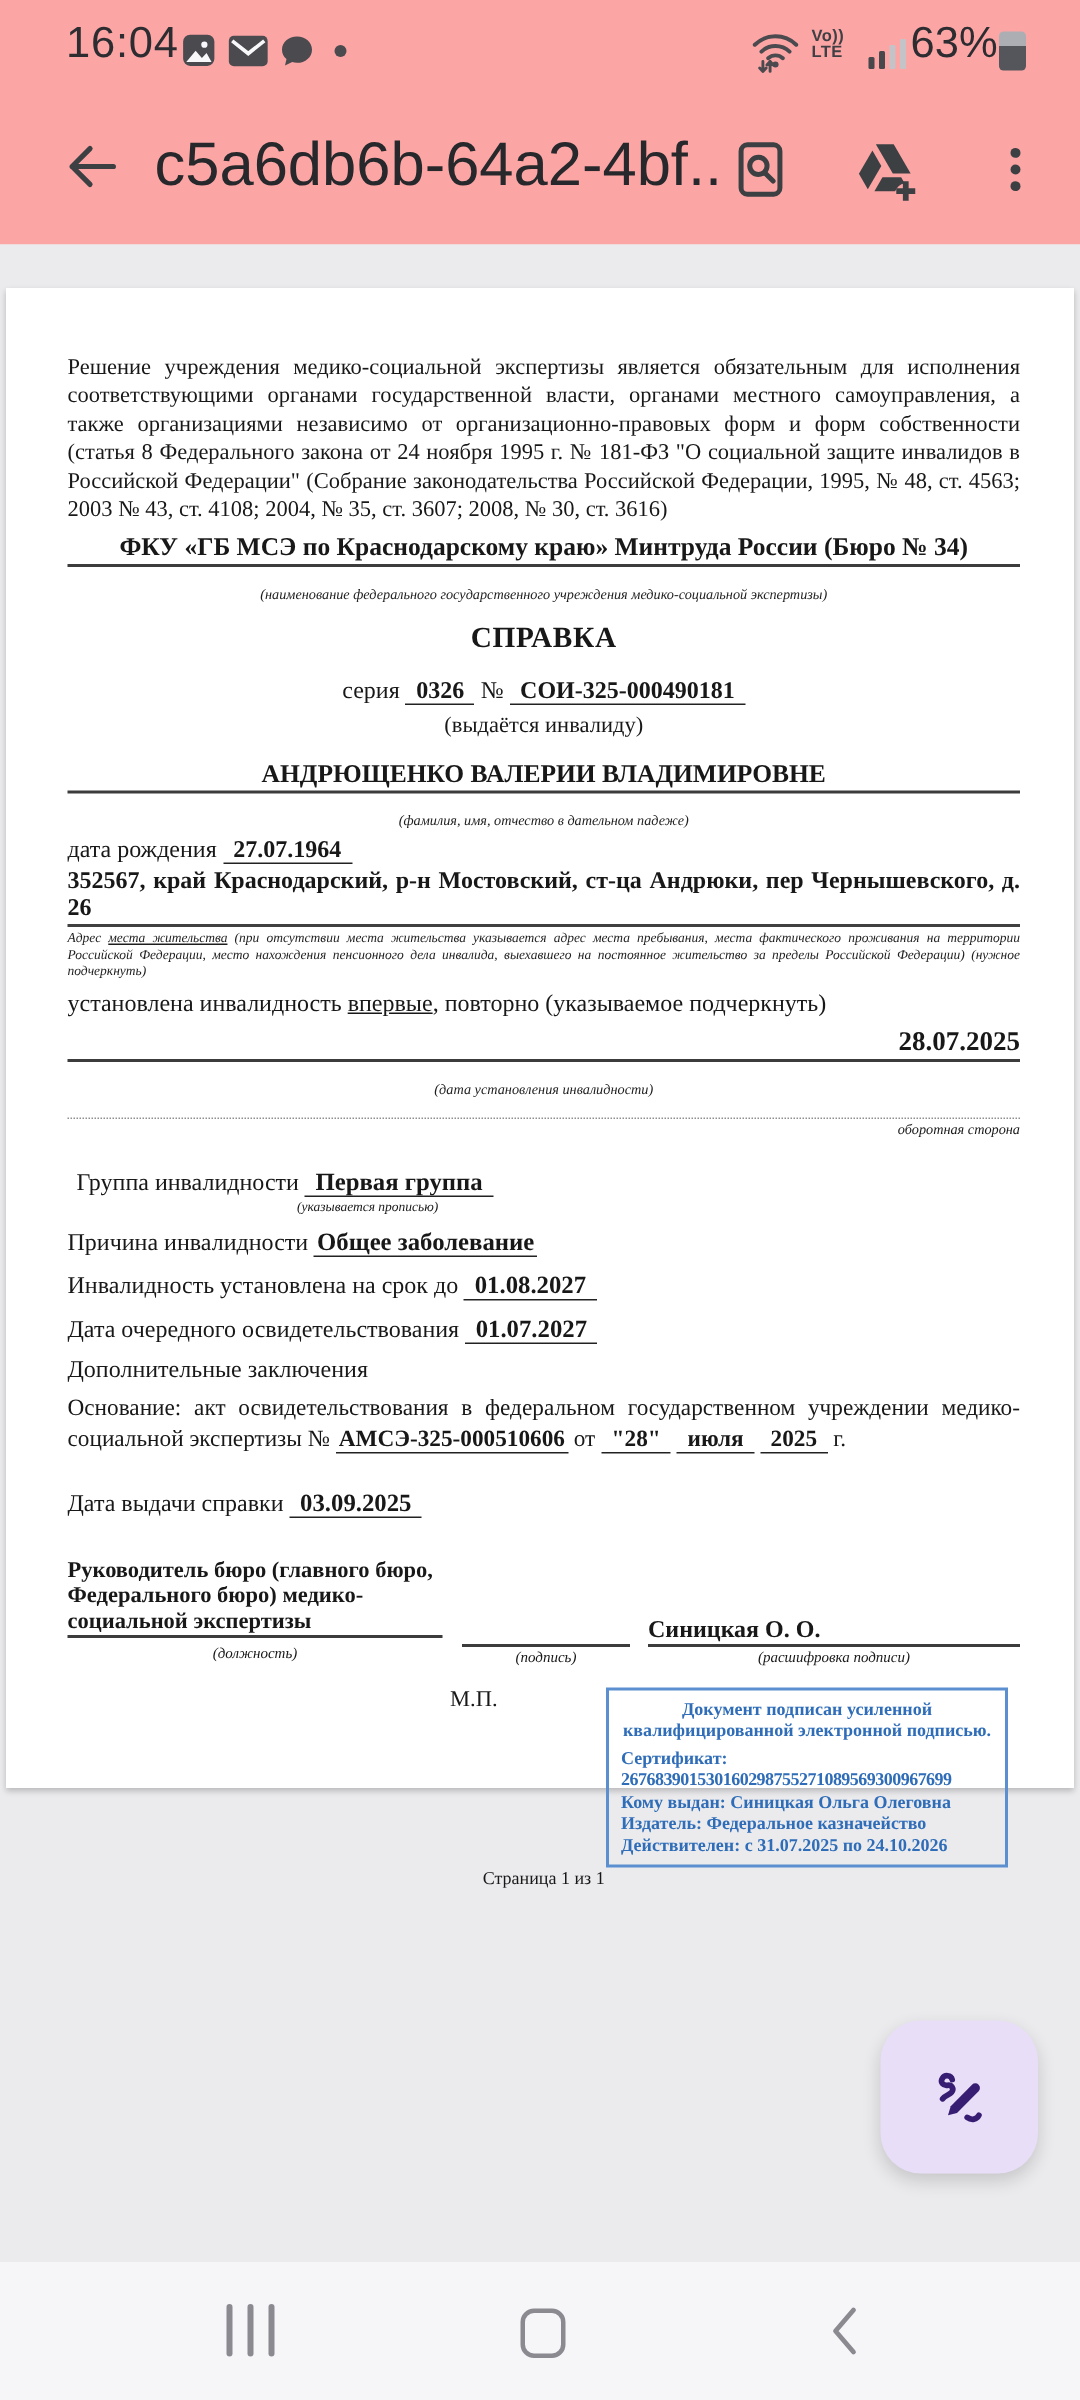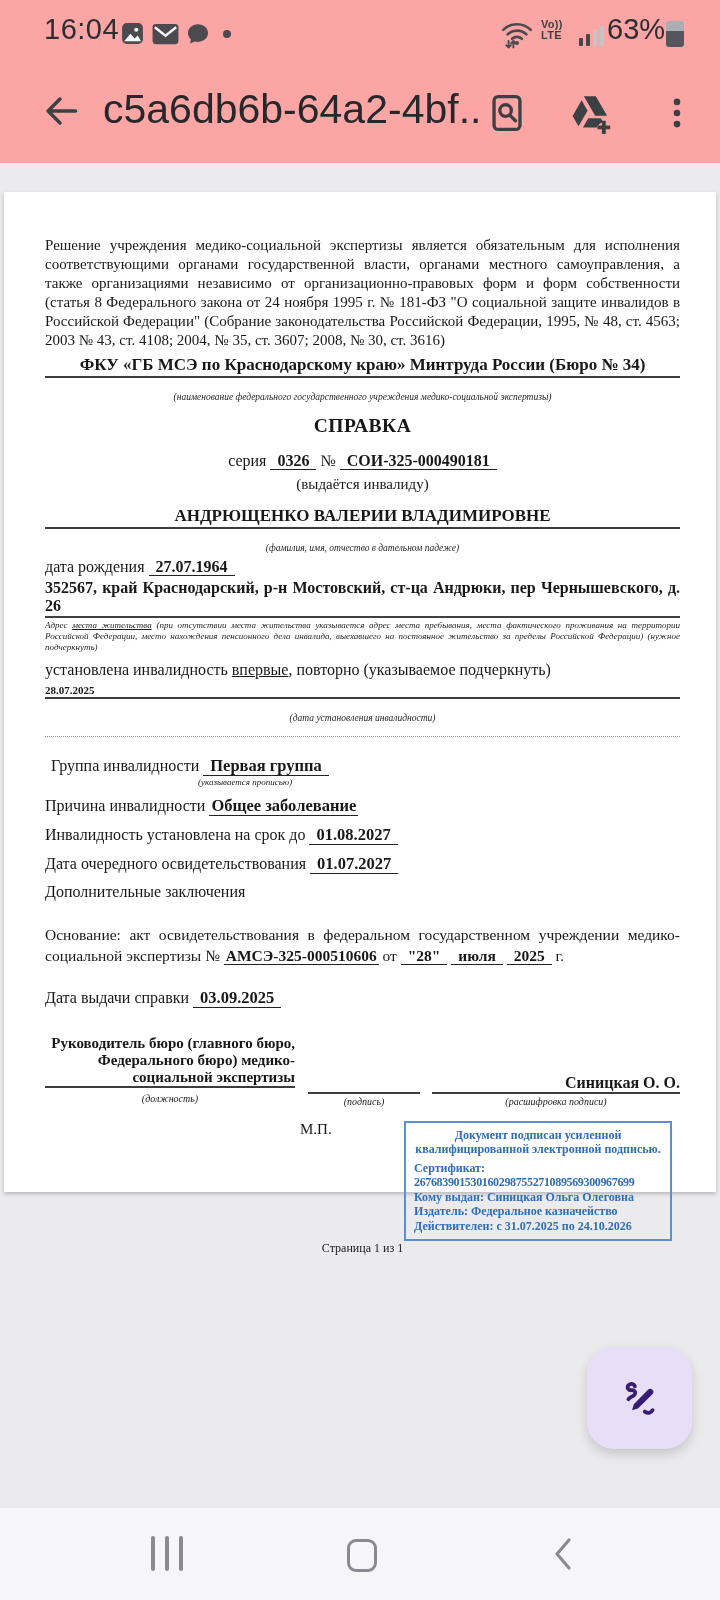--- a/index.html
+++ b/index.html
@@ -43,30 +43,30 @@
   .uv{font-weight:700;border-bottom:1.6px solid #222;padding:0 7px;}
   .note{margin-top:6px;font-size:15px;text-align:center;}
   .fio{margin-top:13px;font-size:17px;font-weight:700;text-align:center;border-bottom:2px solid #3c3c3c;padding-bottom:1px;}
   .birth{margin-top:5px;font-size:16px;}
   .addr{margin-top:3px;font-size:16px;font-weight:700;text-align:justify;text-align-last:justify;
         border-bottom:2px solid #404040;padding-bottom:1px;}
   .addrcap{font-size:9px;line-height:11px;font-style:italic;text-align:justify;margin-top:2px;color:#1e1e1e;}
   .addrcap .u{text-decoration:underline;}
   .estab{margin-top:8px;font-size:16px;}
   .estab .u{text-decoration:underline;}
-  .estdate{margin-top:5px;font-size:11px;font-weight:700;text-align:left;border-bottom:2px solid #3c3c3c;padding-bottom:1px;}
+  .estdate{margin-top:5px;font-size:18px;font-weight:700;text-align:right;border-bottom:2px solid #3c3c3c;padding-bottom:1px;}
   .dotted{margin-top:13px;border-top:1.6px dotted #8f8f8f;height:0;}
   .reverse{font-size:9.5px;font-style:italic;text-align:right;margin-top:3px;}
   .field{font-size:16px;margin-top:9px;}
   .field .uv{font-size:16.5px;}
   .groupcap{font-size:9px;font-style:italic;margin-left:153px;margin-top:1px;}
-  .basis{margin-top:23px;font-size:15.5px;line-height:21px;text-align:justify;}
+  .basis{margin-top:5px;font-size:15.5px;line-height:21px;text-align:justify;}
   .sig{margin-top:27px;display:flex;width:100%;}
   .sigcol{display:flex;flex-direction:column;justify-content:flex-end;}
-  .sigline{border-bottom:2px solid #3c3c3c;text-align:right;font-weight:700;}
+  .sigline{border-bottom:2px solid #3c3c3c;text-align:left;font-weight:700;}
   .sigcap{font-size:10px;font-style:italic;text-align:center;margin-top:2px;}
   .pos{width:250px;font-size:15px;line-height:17px;}
   .mid{width:112px;margin-left:13px;}
   .exp{width:248px;margin-left:12px;font-size:16px;}
   .mprow{margin-top:14px;display:flex;align-items:flex-start;}
   .mp{margin-left:255px;font-size:15px;}
   .esign{margin-left:auto;margin-right:8px;width:268px;box-sizing:border-box;border:2px solid #5b8fd0;
          color:#2f6db8;font-weight:700;font-size:12px;line-height:14.5px;padding:5px 8px 6px;}
   .esign .hd{text-align:center;}
   .esign .ln{margin-top:0;}
@@ -190,20 +190,21 @@
       <span>Адрес </span><span class="u">места жительства</span><span> (при отсутствии места жительства указывается адрес места пребывания, места фактического проживания на территории Российской Федерации, место нахождения пенсионного дела инвалида, выехавшего на постоянное жительство за пределы Российской Федерации) (нужное подчеркнуть)</span>
     </div>
 
     <div class="estab">
       <span>установлена инвалидность </span><span class="u">впервые</span><span>, повторно (указываемое подчеркнуть)</span>
     </div>
     <div class="estdate">28.07.2025</div>
     <div class="cap">(дата установления инвалидности)</div>
 
     <div class="dotted"></div>
+    <div class="reverse">оборотная сторона</div>
 
     <div class="field" style="margin-top:19px;margin-left:6px">
       <span>Группа инвалидности</span>
       <span class="uv">Первая группа</span>
     </div>
     <div class="groupcap">(указывается прописью)</div>
 
     <div class="field">
       <span>Причина инвалидности</span>
       <span class="uv" style="padding:0 2px">Общее заболевание</span>

